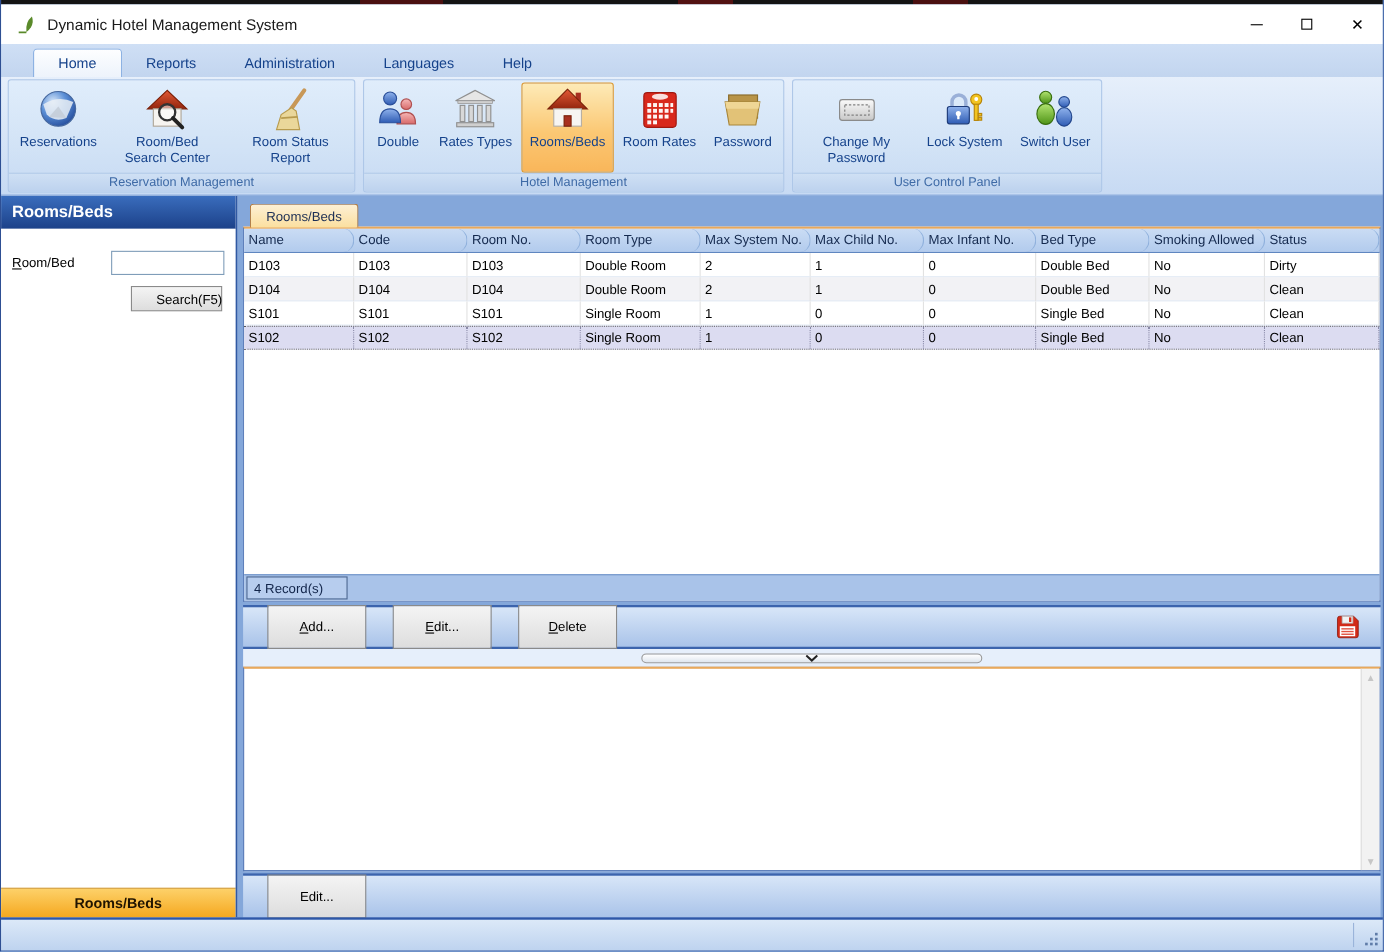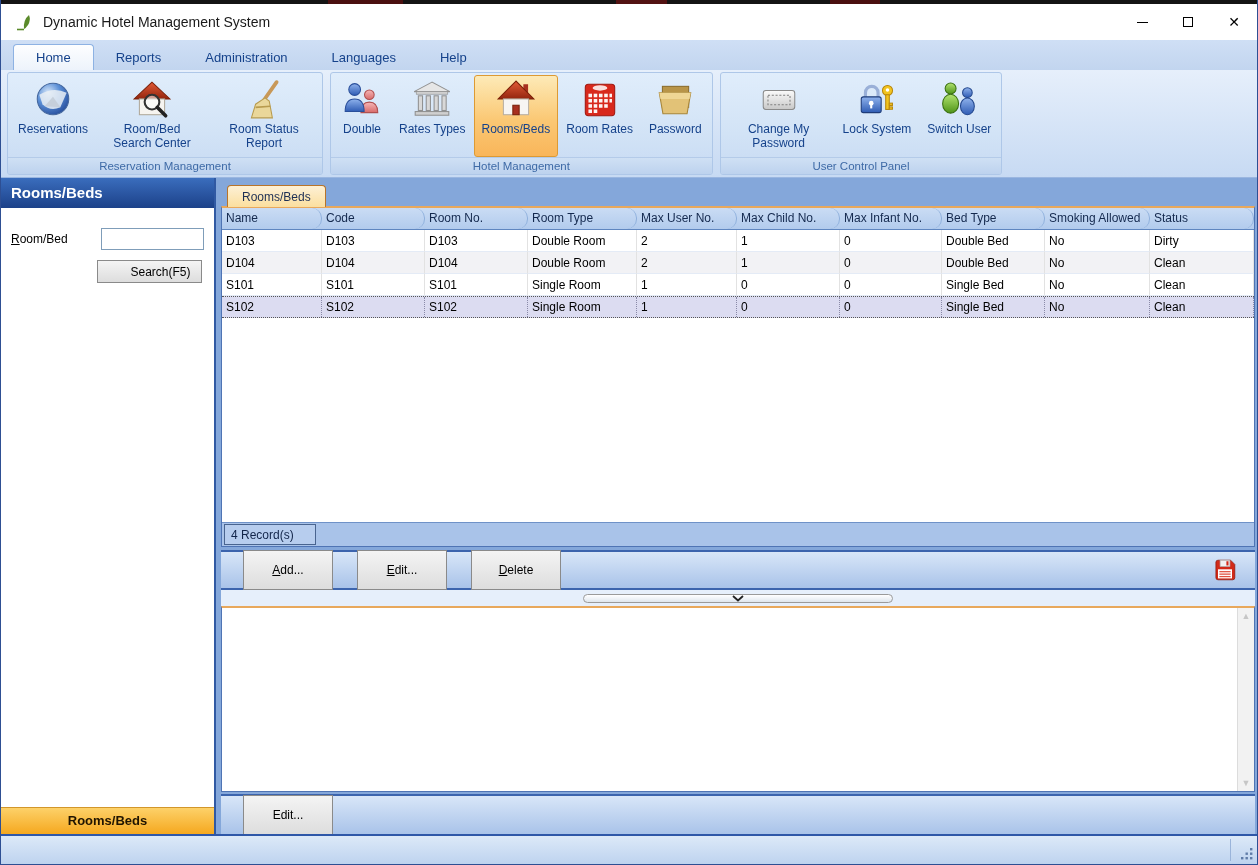--- a/index.html
+++ b/index.html
@@ -12,21 +12,21 @@
   
   .titlebar { height:36px; background:#ffffff; display:flex; align-items:center; padding-left:14px; flex:0 0 auto;}
   .app-icon { width:20px; height:20px; margin-right:8px; }
   .title-text { font-size:14px; color:#1a1a1a; }
   .win-controls { margin-left:auto; display:flex; height:100%; }
   .win-btn { width:46px; height:100%; display:flex; align-items:center; justify-content:center; cursor:default; }
   .glyph-min { width:11px; height:0; border-top:1px solid #000; }
   .glyph-max { width:10px; height:10px; border:1px solid #000; }
   .glyph-close { font-size:14px; color:#000; line-height:1; }
   
-  .menu-tabs { height:30px; background:linear-gradient(#cfdff5,#c2d5ef); display:flex; align-items:flex-end; padding-left:12px; flex:0 0 auto;}
+  .menu-tabs { height:30px; background:linear-gradient(#cfdff5,#c2d5ef); display:flex; align-items:flex-end; padding-left:29px; flex:0 0 auto;}
   .menu-tab { padding:5px 22px; color:#15428b; font-size:13px; cursor:default; }
   .menu-tab.active { background:linear-gradient(#fdfeff,#edf3fb); border:1px solid #8db2e3; border-bottom:none; border-radius:4px 4px 0 0; }
   
   .ribbon { height:108px; background:linear-gradient(#e6effb,#c7daf3); display:flex; align-items:stretch; padding:2px 4px 2px 6px; flex:0 0 auto; border-bottom:1px solid #9ab6e0;}
   .ribbon-group { display:flex; flex-direction:column; border:1px solid #aec7e8; border-radius:3px; margin-right:7px;
                   background:linear-gradient(#e0edfb 0%,#d2e3f6 60%,#c7daf3 100%); overflow:hidden; }
   .ribbon-items { flex:1; display:flex; align-items:stretch; padding:2px 2px 0 2px; }
   .ribbon-item { display:flex; flex-direction:column; align-items:center; padding:3px 7px 1px 7px; border:1px solid transparent; border-radius:3px; cursor:default;}
   .ribbon-item.active { background:linear-gradient(#fdeab7,#fbc874 55%,#f9b65a); border:1px solid #dd9a33; }
   .ricon { width:42px; height:42px; flex:0 0 auto; }
@@ -36,21 +36,21 @@
   .body-row { flex:1; display:flex; min-height:0; }
   
   .sidebar { width:215px; flex:0 0 auto; display:flex; flex-direction:column; background:#fff; border-right:2px solid #3059a3;}
   .sidebar-header { height:30px; background:linear-gradient(#3a6dbd,#1c4189); color:#fff; font-weight:bold; font-size:15px; line-height:30px; padding-left:10px; flex:0 0 auto;}
   .sidebar-body { flex:1; background:#fff; padding:20px 10px 0 10px; }
   .field-row { display:flex; align-items:center; }
   .field-label { width:90px; color:#000; }
   .field-input { width:103px; height:22px; border:1px solid #7f9db9; font-family:"Liberation Sans",sans-serif; font-size:12px; padding:0 3px;}
   .search-row { display:flex; justify-content:flex-end; margin-top:10px; padding-right:2px;}
   .btn { background:linear-gradient(#f4f4f4,#dddddd); border:1px solid #8a8a8a; font-family:"Liberation Sans",sans-serif; font-size:12px; color:#000; cursor:default;}
-  .search-btn { width:105px; height:23px;padding-left:22px; }
+  .search-btn { width:83px; height:23px;padding-left:22px; }
   .sidebar-footer { height:27px; flex:0 0 auto; background:linear-gradient(#fdd169,#f5a81f); border-top:1px solid #d2962a; text-align:center; font-weight:bold; font-size:13px; line-height:26px; color:#201400;}
   
   .main { flex:1; display:flex; flex-direction:column; background:#84a7da; padding:3px 2px 0 5px; min-width:0;}
   .doc-tabstrip { height:25px; flex:0 0 auto; display:flex; align-items:flex-end; padding-left:6px;}
   .doc-tab { padding:4px 14px 3px 14px; font-size:12px; color:#1d2f55; border:1px solid #b8742a; border-bottom:none; border-radius:4px 4px 0 0; background:linear-gradient(#fdf0d5,#fbdf9f); position:relative; z-index:2; margin-bottom:-1px; cursor:default;}
   .doc-tab.inactive { background:transparent; border:1px solid #93b2dd; border-bottom:none; color:#15325e;}
   
   .tab-page { height:341px; flex:0 0 auto; border:1px solid #4f74b4; border-top:2px solid #e8a85c; background:#fff; display:flex; flex-direction:column; position:relative; z-index:1;}
   .thead { display:flex; height:22px; flex:0 0 auto; background:linear-gradient(#cadcf4,#b2cbed); border-bottom:1px solid #5f86c0;}
   .tcell { padding:3px 4px 0 4px; white-space:nowrap; overflow:hidden; flex:0 0 auto;}
@@ -392,21 +392,21 @@
       <div class="doc-tabstrip">
         <div class="doc-tab">Rooms/Beds</div>
       </div>
 
       <div class="tab-page">
         <div class="thead">
             <div class="tcell th c0">Name</div>
             <div class="tcell th c1">Code</div>
             <div class="tcell th c2">Room No.</div>
             <div class="tcell th c3">Room Type</div>
-            <div class="tcell th c4">Max User No.</div>
+            <div class="tcell th c4">Max System No.</div>
             <div class="tcell th c5">Max Child No.</div>
             <div class="tcell th c6">Max Infant No.</div>
             <div class="tcell th c7">Bed Type</div>
             <div class="tcell th c8">Smoking Allowed</div>
             <div class="tcell th c9">Status</div>
           </div>
         <div>
             <div class="trow">
               <div class="tcell c0">D103</div>
               <div class="tcell c1">D103</div>

